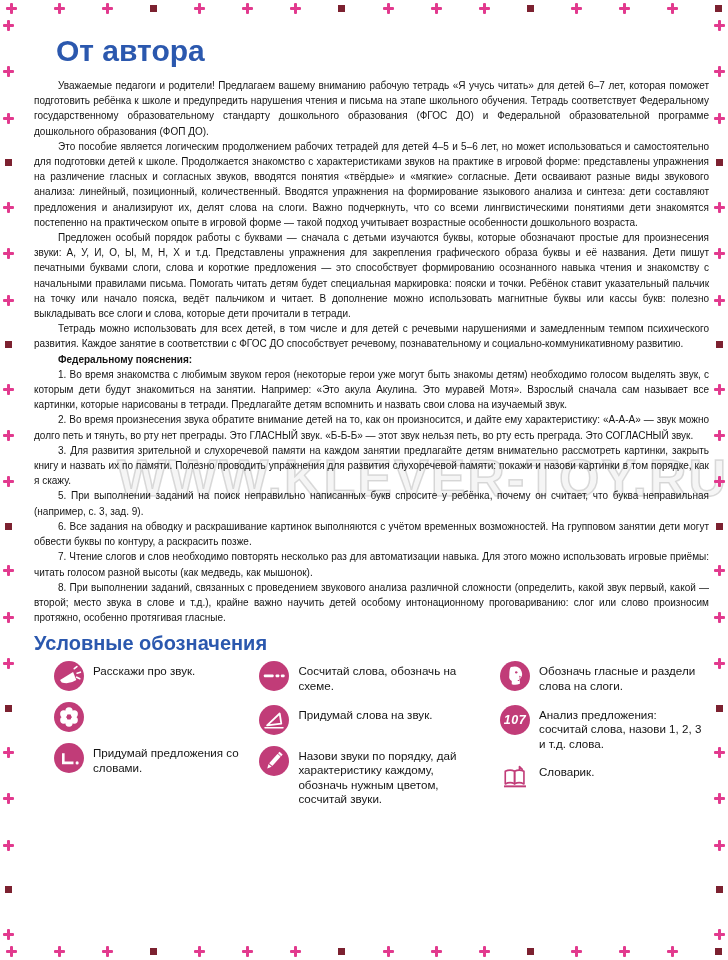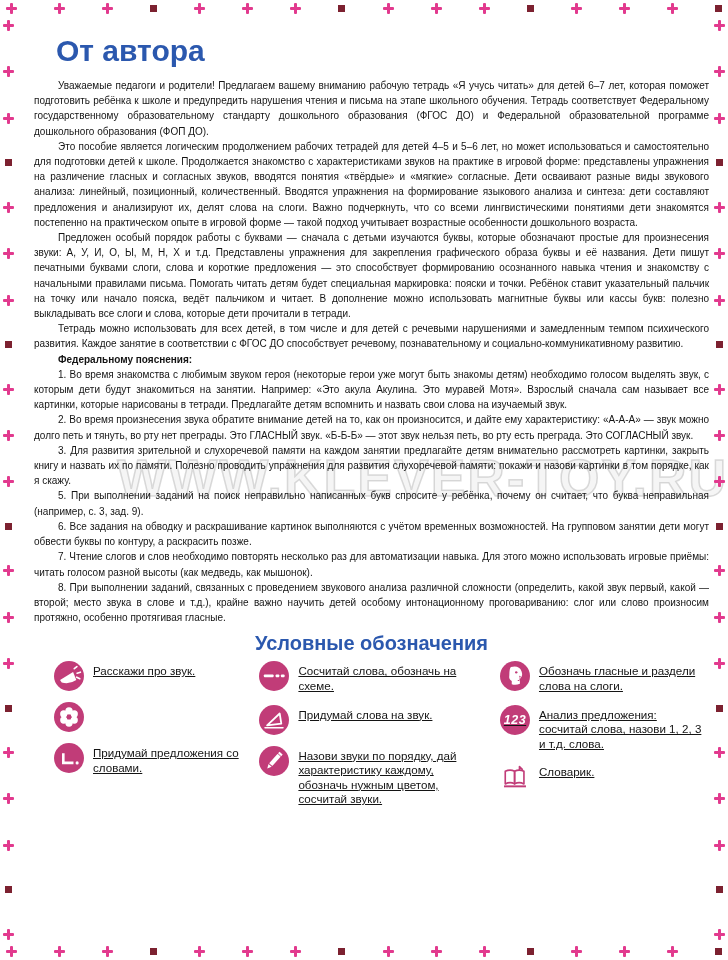--- a/index.html
+++ b/index.html
@@ -20,22 +20,22 @@
   
   .watermark{position:absolute;left:0;right:0;top:448px;text-align:right;z-index:1;
              font-size:52px;font-weight:bold;letter-spacing:2px;color:rgba(160,160,160,0.10);
              -webkit-text-stroke:1.5px rgba(140,140,140,0.30);pointer-events:none;}
 
   .content{position:relative;z-index:2;padding:26px 19px 0 34px;}
   h1.title{margin:8px 0 10px 22px;font-size:30px;font-weight:bold;color:var(--headingBlue);}
   .para{margin:0;font-size:10px;line-height:15.2px;text-align:justify;text-indent:24px;}
   .para.bold{font-weight:bold;}
 
-  h2.legend-heading{margin:7px 0 6px 0;text-align:center;font-size:20px;font-weight:bold;color:var(--headingBlue);}
-  .legend{display:flex;gap:14px;padding-left:20px;padding-right:2px;text-decoration:underline;}
+  h2.legend-heading{margin:7px 0 6px 0;font-size:20px;font-weight:bold;color:var(--headingBlue);}
+  .legend{display:flex;gap:14px;padding-left:20px;padding-right:2px;}
   .lcol{display:flex;flex-direction:column;gap:11px;}
   .lcol.c1{width:196px;}
   .lcol.c2{width:232px;}
   .lcol.c3{width:212px;}
   .litem{display:flex;align-items:flex-start;gap:9px;}
   .ic{flex:0 0 30px;width:30px;height:30px;border-radius:50%;background:var(--iconPink);
       display:flex;align-items:center;justify-content:center;}
   .ic svg{width:26px;height:26px;}
   .ic.plain{background:transparent;border-radius:0;}
   .ic .digits{color:#fff;font-weight:bold;font-size:12.5px;letter-spacing:0.5px;font-style:italic;}
@@ -230,21 +230,21 @@
             <svg viewBox="0 0 32 32">
                 <path d="M11 5 Q21 2.5 24 10 Q26 15 23 18 Q21 20 22 23 L22 25.5 Q16.5 28 12 26 L12 22 Q8 20 9 15 Q9 7 11 5 Z" fill="#fff"></path>
                 <circle cx="17.5" cy="11.5" r="1.5" fill="var(--iconPink)"></circle>
                 <text x="18.5" y="22.5" font-size="9" fill="var(--iconPink)" font-family="DejaVu Sans">♪</text>
               </svg>
           </span>
           <span class="llabel">Обозначь гласные и раздели слова на слоги.</span>
         </div>
         <div class="litem">
           <span class="ic">
-            <span class="digits">123</span>
+            <span class="digits">107</span>
           </span>
           <span class="llabel">Анализ предложения: сосчитай слова, назови 1, 2, 3 и т.д. слова.</span>
         </div>
         <div class="litem">
           <span class="ic plain">
             <svg viewBox="0 0 32 32">
                 <g fill="none" stroke="var(--iconPink)" stroke-width="2" stroke-linejoin="round">
                   <path d="M4 9 Q10 6 15.5 9 L15.5 24.5 Q10 21.5 4 24.5 Z"></path>
                   <path d="M27 9 Q21 6 15.5 9 L15.5 24.5 Q21 21.5 27 24.5 Z"></path>
                   <path d="M21.5 7.6 L21.5 3.2 L25.5 7.2"></path>

